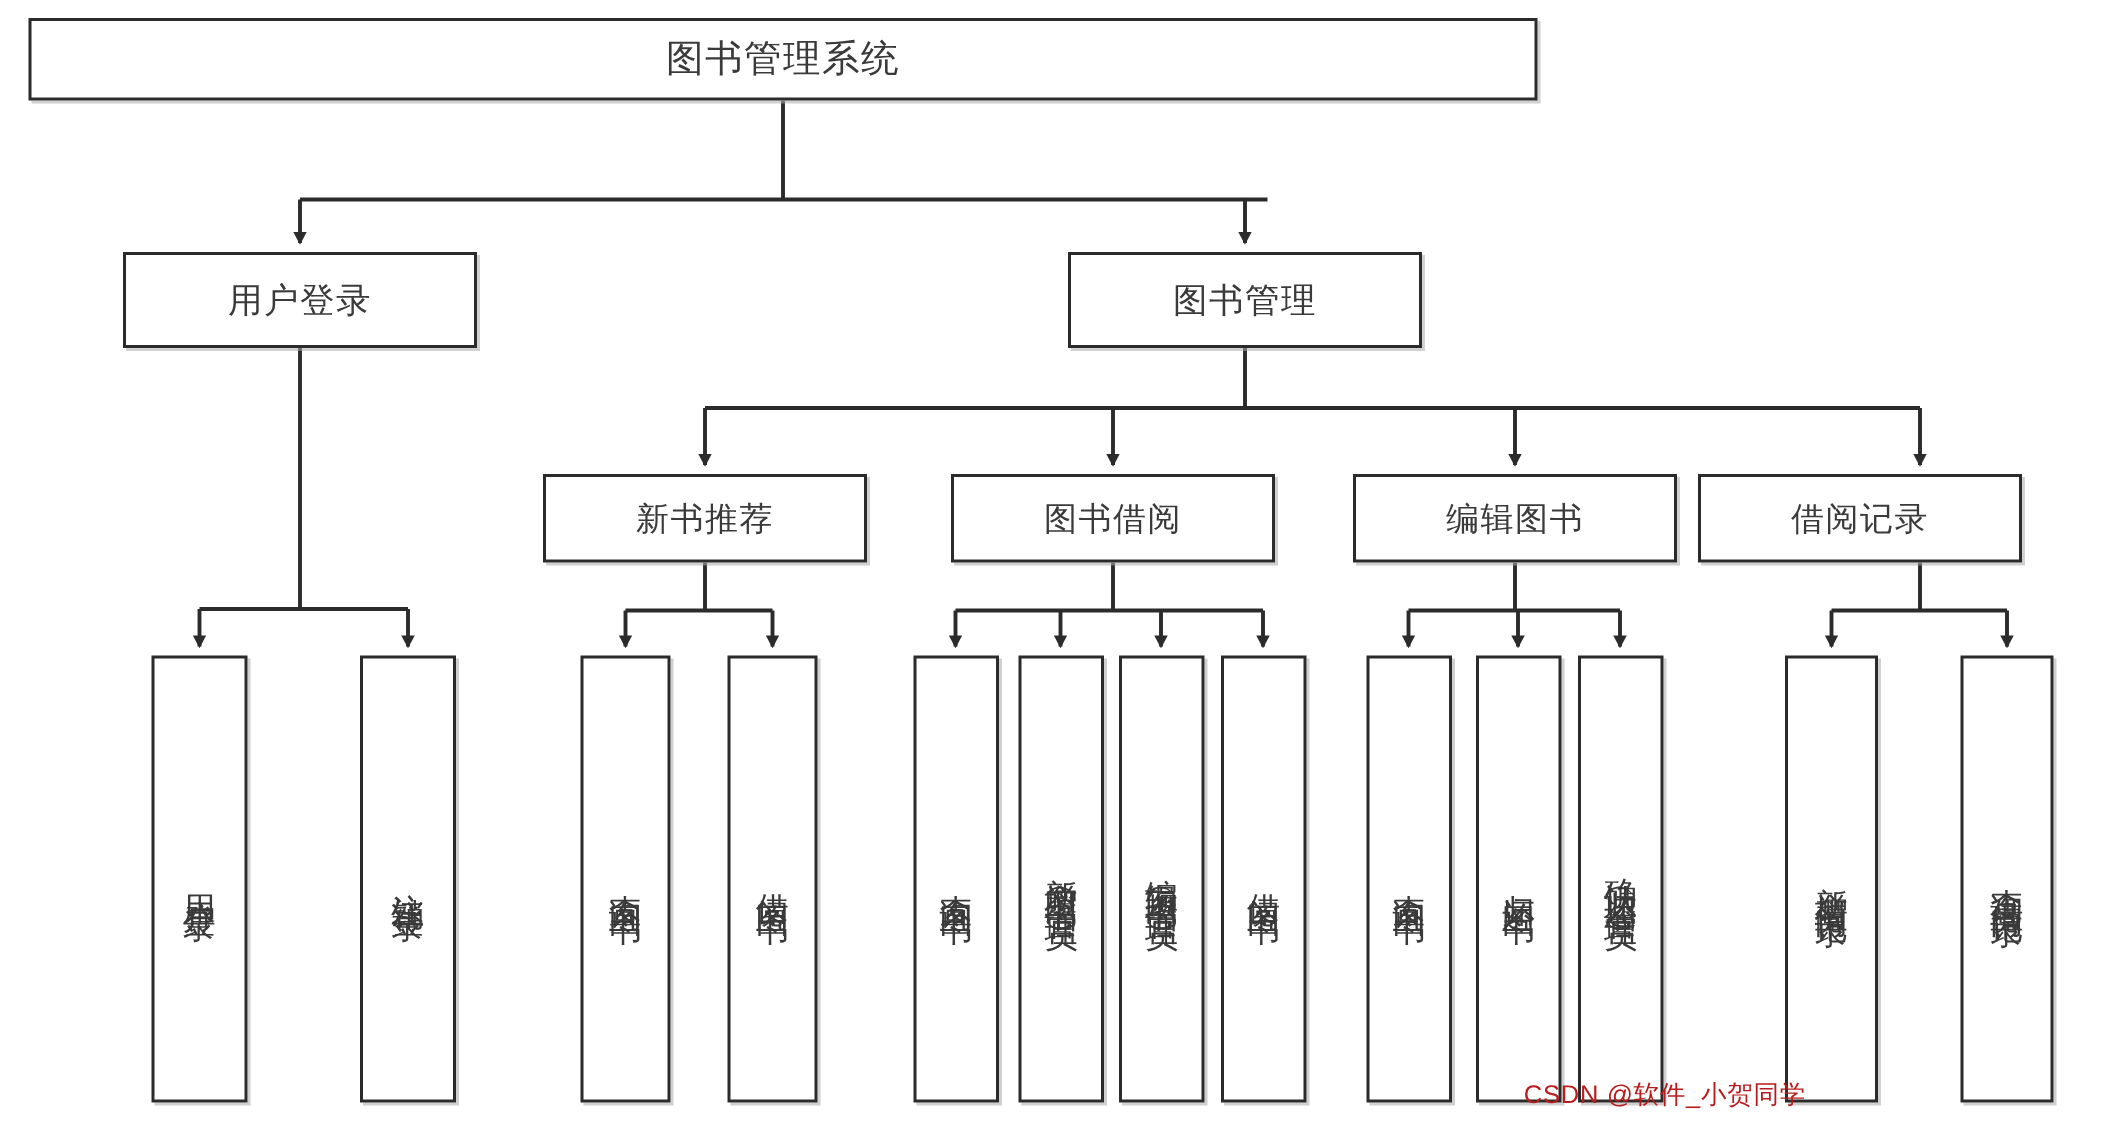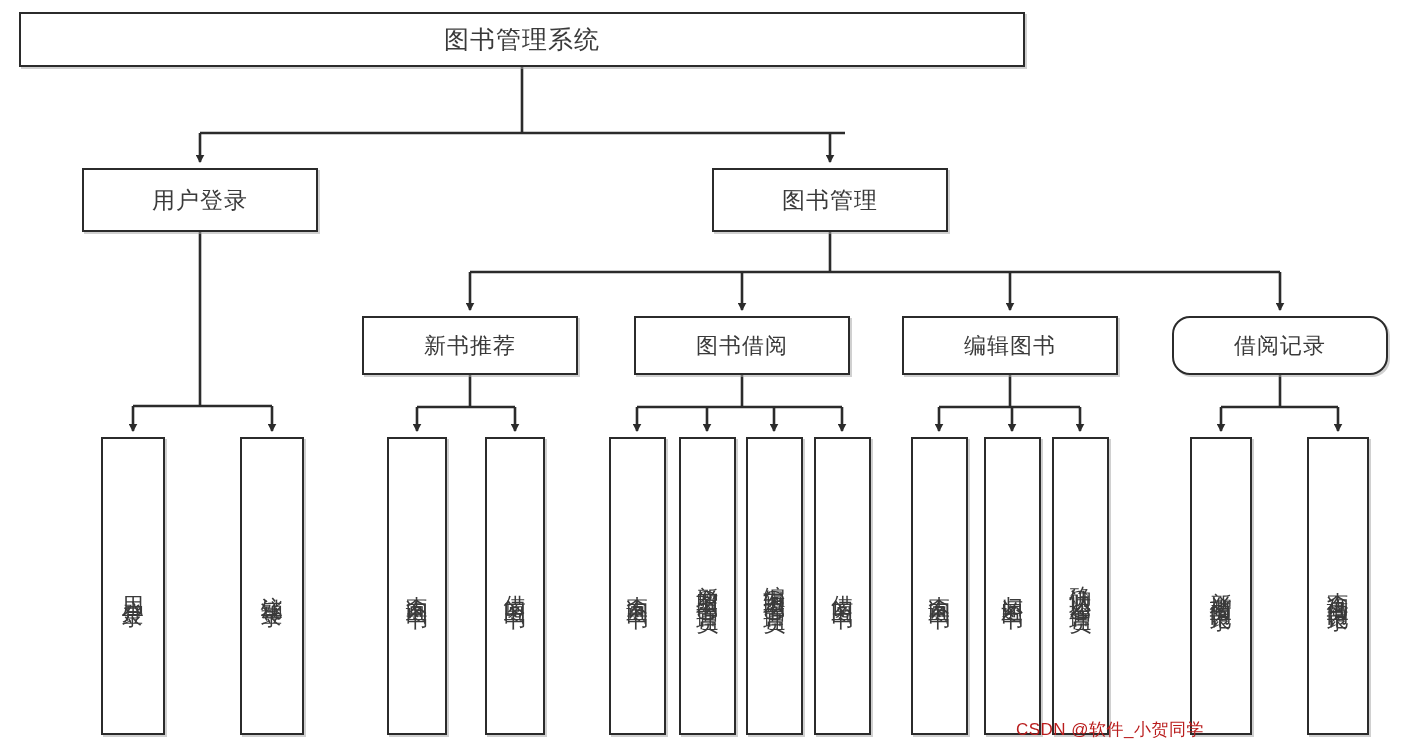--- a/index.html
+++ b/index.html
@@ -141,21 +141,21 @@
   </div>
 
   <div class="node-box lvl2" style="left:634px; top:316px; width:216px; height:59px;align-items:center;">
     <span class="node-label horiz">图书借阅</span>
   </div>
 
   <div class="node-box lvl2" style="left:902px; top:316px; width:216px; height:59px;">
     <span class="node-label horiz">编辑图书</span>
   </div>
 
-  <div class="node-box lvl2" style="left:1172px; top:316px; width:216px; height:59px;border-radius:18px;">
+  <div class="node-box lvl2" style="left:1132px; top:316px; width:216px; height:59px;">
     <span class="node-label horiz">借阅记录</span>
   </div>
 
   <div class="node-box lvl3 leaf-box" style="left:101px; top:437px; width:64px; height:298px;">
     <span class="node-label vert">用户登录</span>
   </div>
 
   <div class="node-box lvl3 leaf-box" style="left:240px; top:437px; width:64px; height:298px;">
     <span class="node-label vert">注销登录</span>
   </div>

